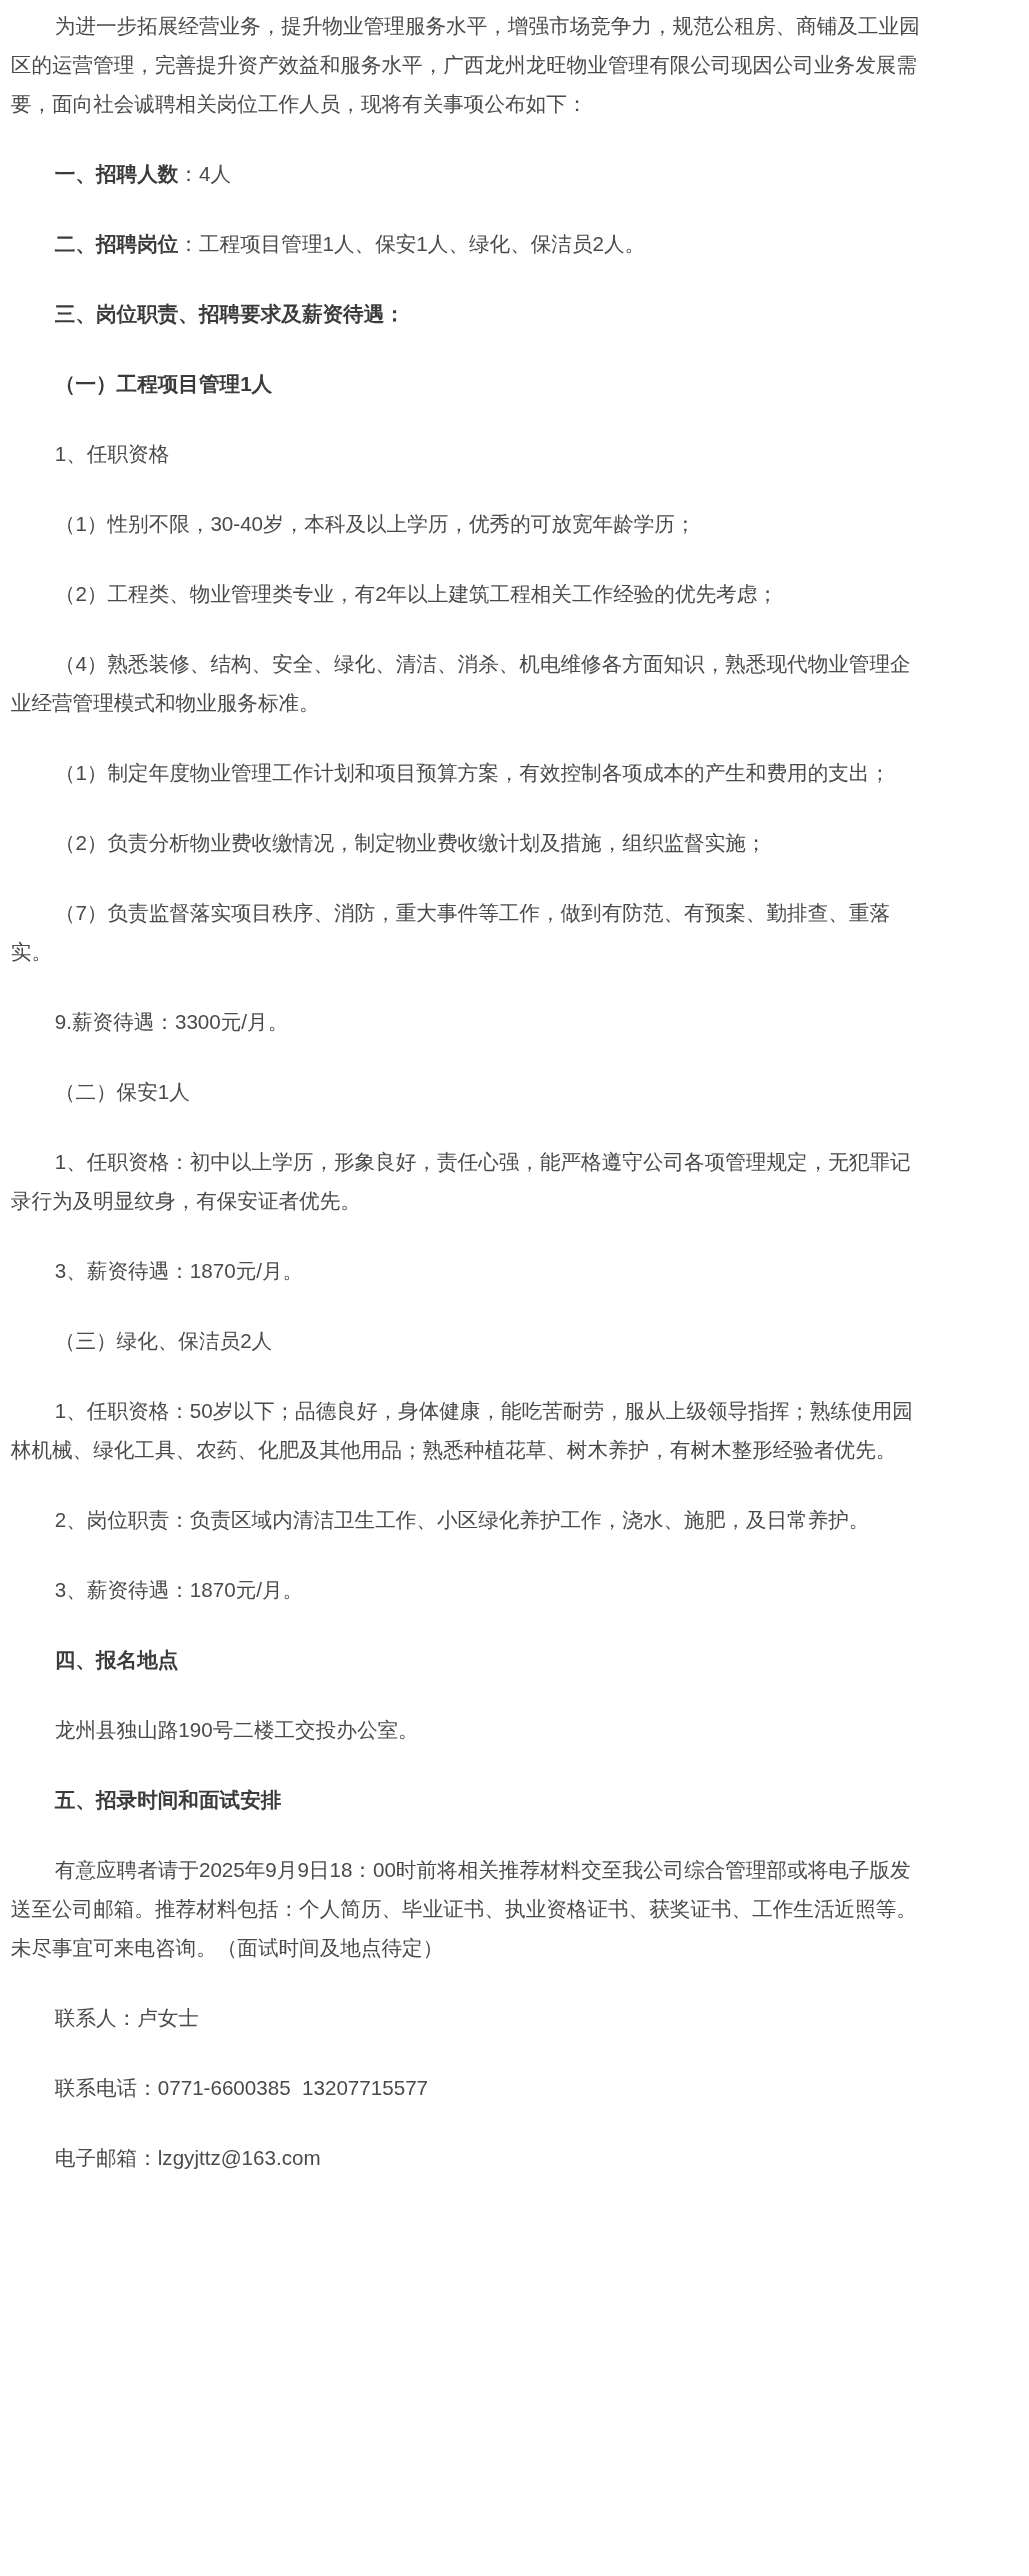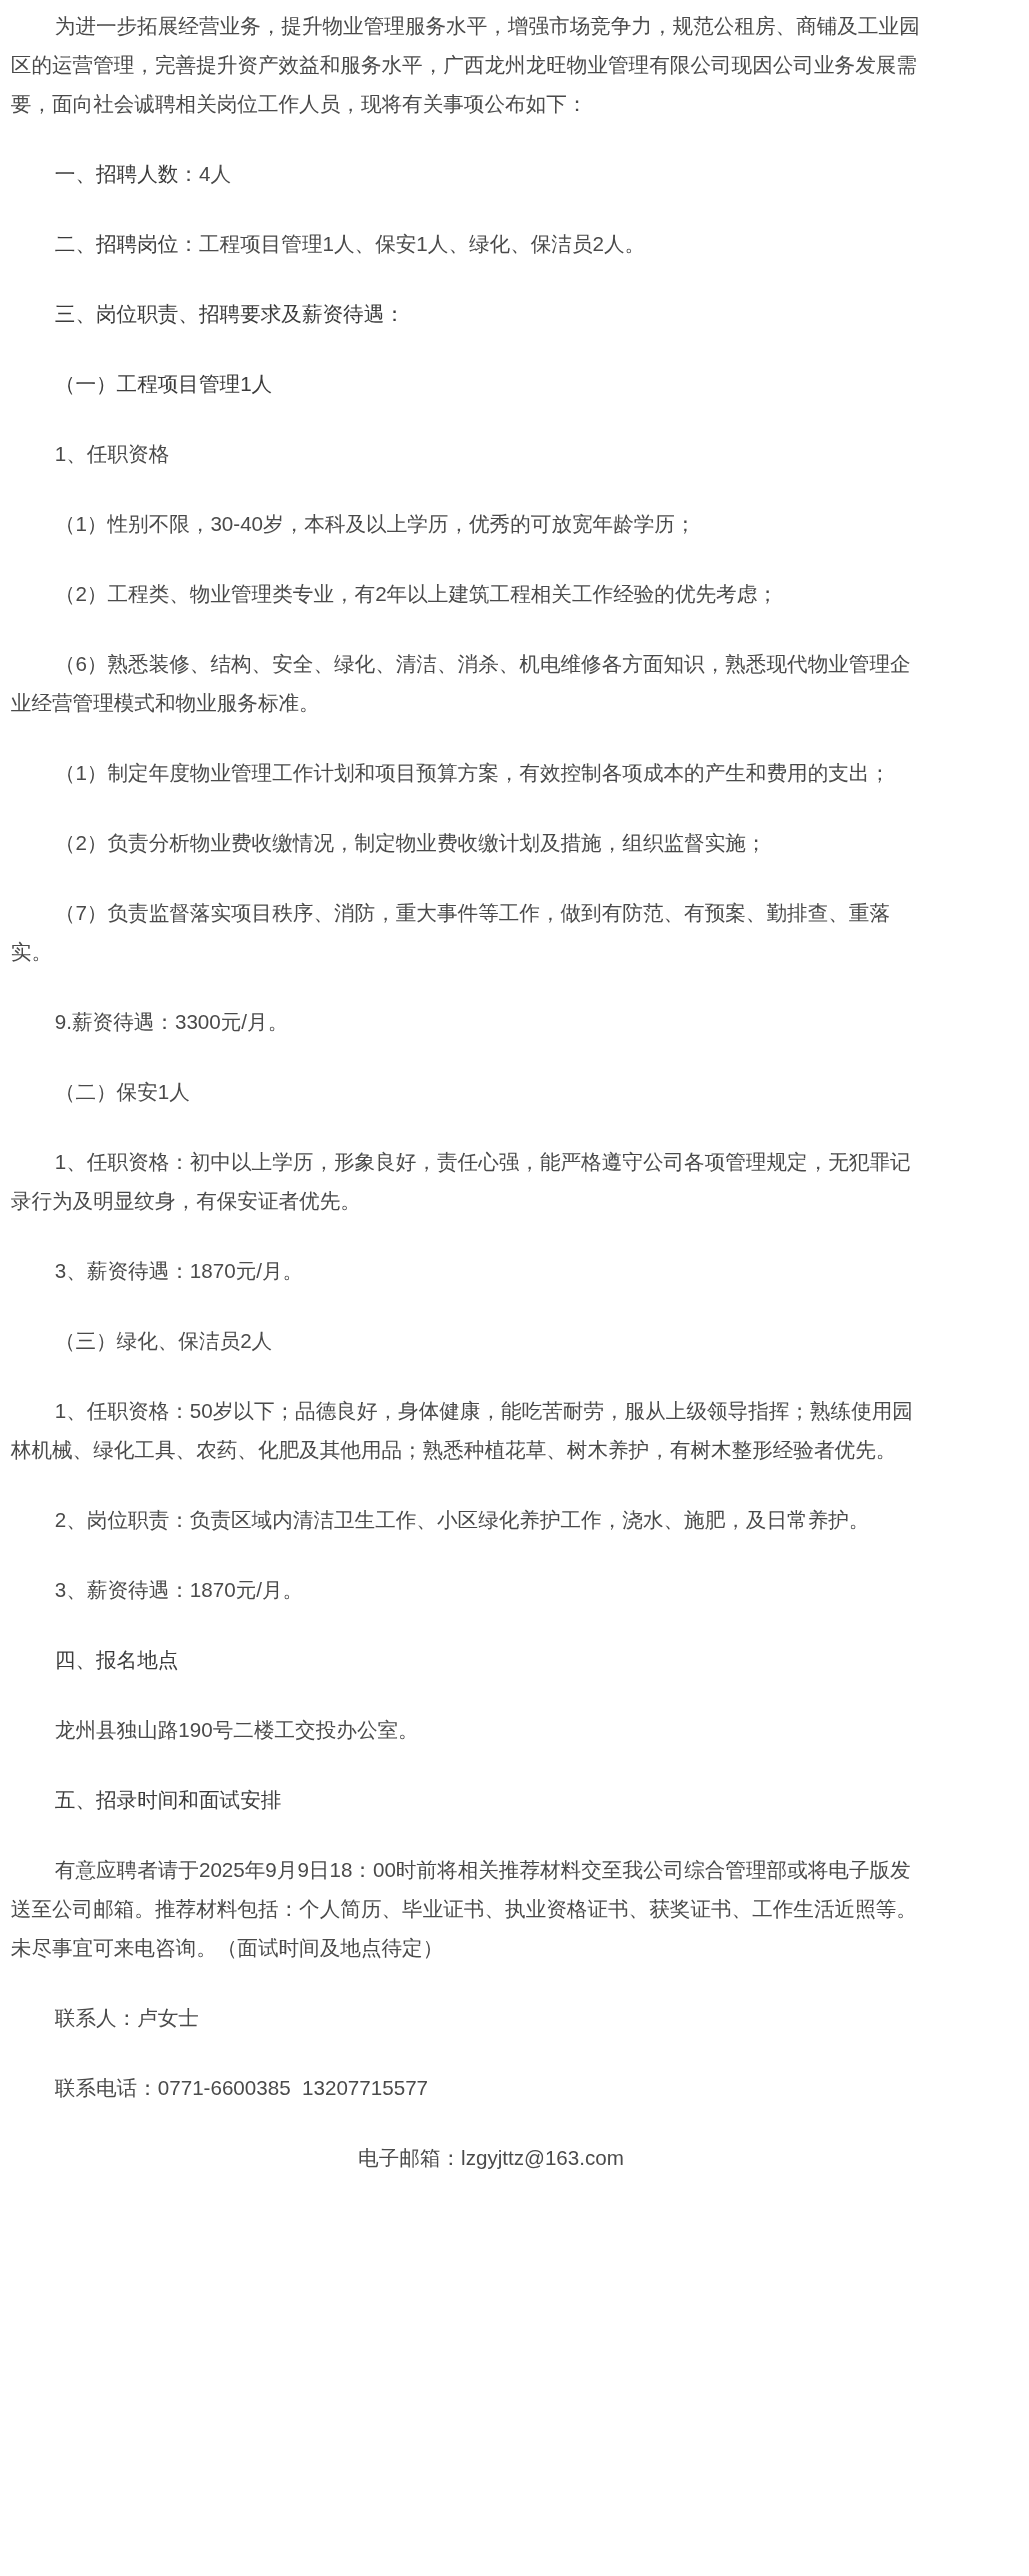--- a/index.html
+++ b/index.html
@@ -25,40 +25,39 @@
   .doc p{
     margin:0 0 31px 0;
     font-size:20.6px;
     line-height:39px;
     text-indent:44px;
     color:var(--text);
     word-break:break-all;
   }
   .doc p:last-child{
     margin-bottom:0;
-    text-align:center;
   }
   .doc p strong{
     color:var(--bold);
-    font-weight:normal;
+    font-weight:bold;
   }
 </style>
 </head>
 <body>
 
 <main class="doc" id="doc-root">
     <p><span>为进一步拓展经营业务，提升物业管理服务水平，增强市场竞争力，规范公租房、商铺及工业园区的运营管理，完善提升资产效益和服务水平，广西龙州龙旺物业管理有限公司现因公司业务发展需要，面向社会诚聘相关岗位工作人员，现将有关事项公布如下：</span></p>
     <p><strong>一、招聘人数</strong><span>：4人</span></p>
     <p><strong>二、招聘岗位</strong><span>：工程项目管理1人、保安1人、绿化、保洁员2人。</span></p>
     <p><strong>三、岗位职责、招聘要求及薪资待遇：</strong></p>
     <p><strong>（一）工程项目管理1人</strong></p>
     <p><span>1、任职资格</span></p>
     <p><span>（1）性别不限，30-40岁，本科及以上学历，优秀的可放宽年龄学历；</span></p>
     <p><span>（2）工程类、物业管理类专业，有2年以上建筑工程相关工作经验的优先考虑；</span></p>
-    <p><span>（6）熟悉装修、结构、安全、绿化、清洁、消杀、机电维修各方面知识，熟悉现代物业管理企业经营管理模式和物业服务标准。</span></p>
+    <p><span>（4）熟悉装修、结构、安全、绿化、清洁、消杀、机电维修各方面知识，熟悉现代物业管理企业经营管理模式和物业服务标准。</span></p>
     <p><span>（1）制定年度物业管理工作计划和项目预算方案，有效控制各项成本的产生和费用的支出；</span></p>
     <p><span>（2）负责分析物业费收缴情况，制定物业费收缴计划及措施，组织监督实施；</span></p>
     <p><span>（7）负责监督落实项目秩序、消防，重大事件等工作，做到有防范、有预案、勤排查、重落实。</span></p>
     <p><span>9.薪资待遇：3300元/月。</span></p>
     <p><span>（二）保安1人</span></p>
     <p><span>1、任职资格：初中以上学历，形象良好，责任心强，能严格遵守公司各项管理规定，无犯罪记录行为及明显纹身，有保安证者优先。</span></p>
     <p><span>3、薪资待遇：1870元/月。</span></p>
     <p><span>（三）绿化、保洁员2人</span></p>
     <p><span>1、任职资格：50岁以下；品德良好，身体健康，能吃苦耐劳，服从上级领导指挥；熟练使用园林机械、绿化工具、农药、化肥及其他用品；熟悉种植花草、树木养护，有树木整形经验者优先。</span></p>
     <p><span>2、岗位职责：负责区域内清洁卫生工作、小区绿化养护工作，浇水、施肥，及日常养护。</span></p>

